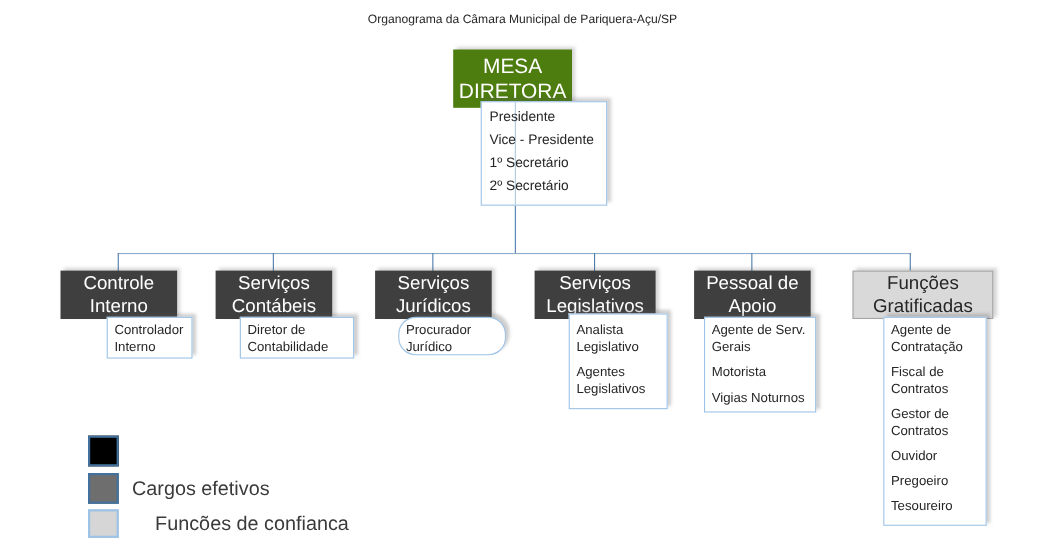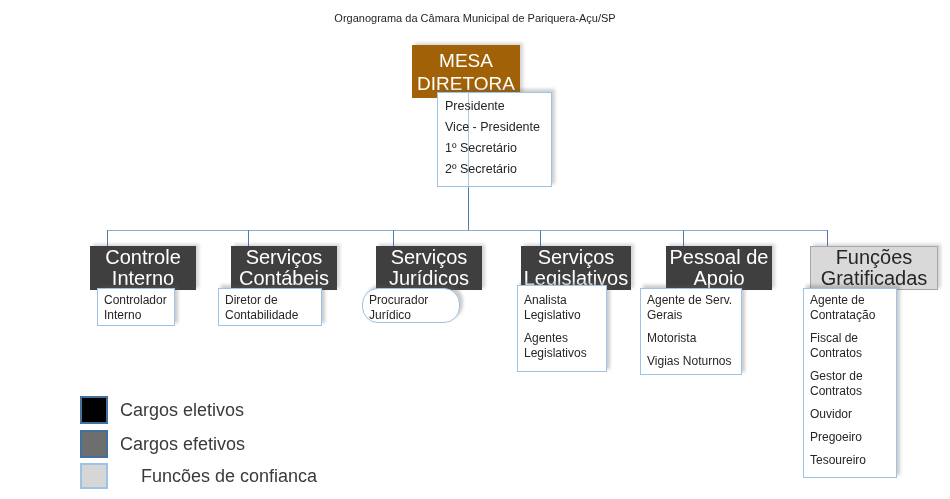--- a/index.html
+++ b/index.html
@@ -10,21 +10,21 @@
   .abs{position:absolute;}
 
   
   #title{
     top:12px;left:0;width:950px;text-align:center;
     font-size:11px;color:#262626;
   }
 
   
   #root-box{
-    left:412px;top:45px;width:108px;height:53px;background:#a16207;
+    left:412px;top:45px;width:108px;height:53px;background:#4d7c0f;
     color:#ffffff;display:flex;align-items:center;justify-content:center;
     text-align:center;font-size:19px;line-height:23px;z-index:2;
     box-shadow:3px -2px 3px rgba(90,90,90,0.25);
   }
   #officers-box{
     left:437px;top:92px;width:115px;height:95px;background:#ffffff;
     border:1px solid #9DC3E6;z-index:2;
     box-shadow:3px -3px 3px rgba(90,90,90,0.28);
     padding:6px 0 0 7px;box-sizing:border-box;
   }
@@ -38,23 +38,22 @@
 
   
   .stem{left:468px;top:98px;width:1px;height:132px;background:#4E7CAC;z-index:1;}
   .rail{left:107px;top:230px;width:721px;height:1px;background:#8FAECC;z-index:1;}
   .drop{top:230px;width:1px;height:17px;background:#4E7CAC;z-index:1;}
 
   
   .branch{
     top:246px;height:44px;background:#3F3F3F;color:#ffffff;
     display:flex;align-items:center;justify-content:center;text-align:center;
-    font-size:20px;line-height:21px;z-index:2;
+    font-size:17px;line-height:21px;z-index:2;
     box-shadow:3px -2px 3px rgba(90,90,90,0.25);
-    margin-left:35px;
   }
   .branch.light{
     background:#D9D9D9;color:#262626;border:1px solid #A6A6A6;box-sizing:border-box;
   }
   #b1{left:55px;width:106px;}
   #b2{left:196px;width:106px;}
   #b3{left:341px;width:106px;}
   #b4{left:486px;width:110px;}
   #b5{left:631px;width:106px;}
   #b6{left:775px;width:128px;}
@@ -153,21 +152,20 @@
     <div class="pos">Agente de Contratação</div>
     <div class="pos">Fiscal de Contratos</div>
     <div class="pos">Gestor de Contratos</div>
     <div class="pos">Ouvidor</div>
     <div class="pos">Pregoeiro</div>
     <div class="pos">Tesoureiro</div>
   </div>
 
   <div id="lg1" class="abs legend-row">
     <div class="swatch"></div>
-    <span class="legend-label">Cargos eletivos</span>
   </div>
   <div id="lg2" class="abs legend-row">
     <div class="swatch"></div>
     <span class="legend-label">Cargos efetivos</span>
   </div>
   <div id="lg3" class="abs legend-row">
     <div class="swatch"></div>
     <span class="legend-label">Funcões de confianca</span>
   </div>
 

